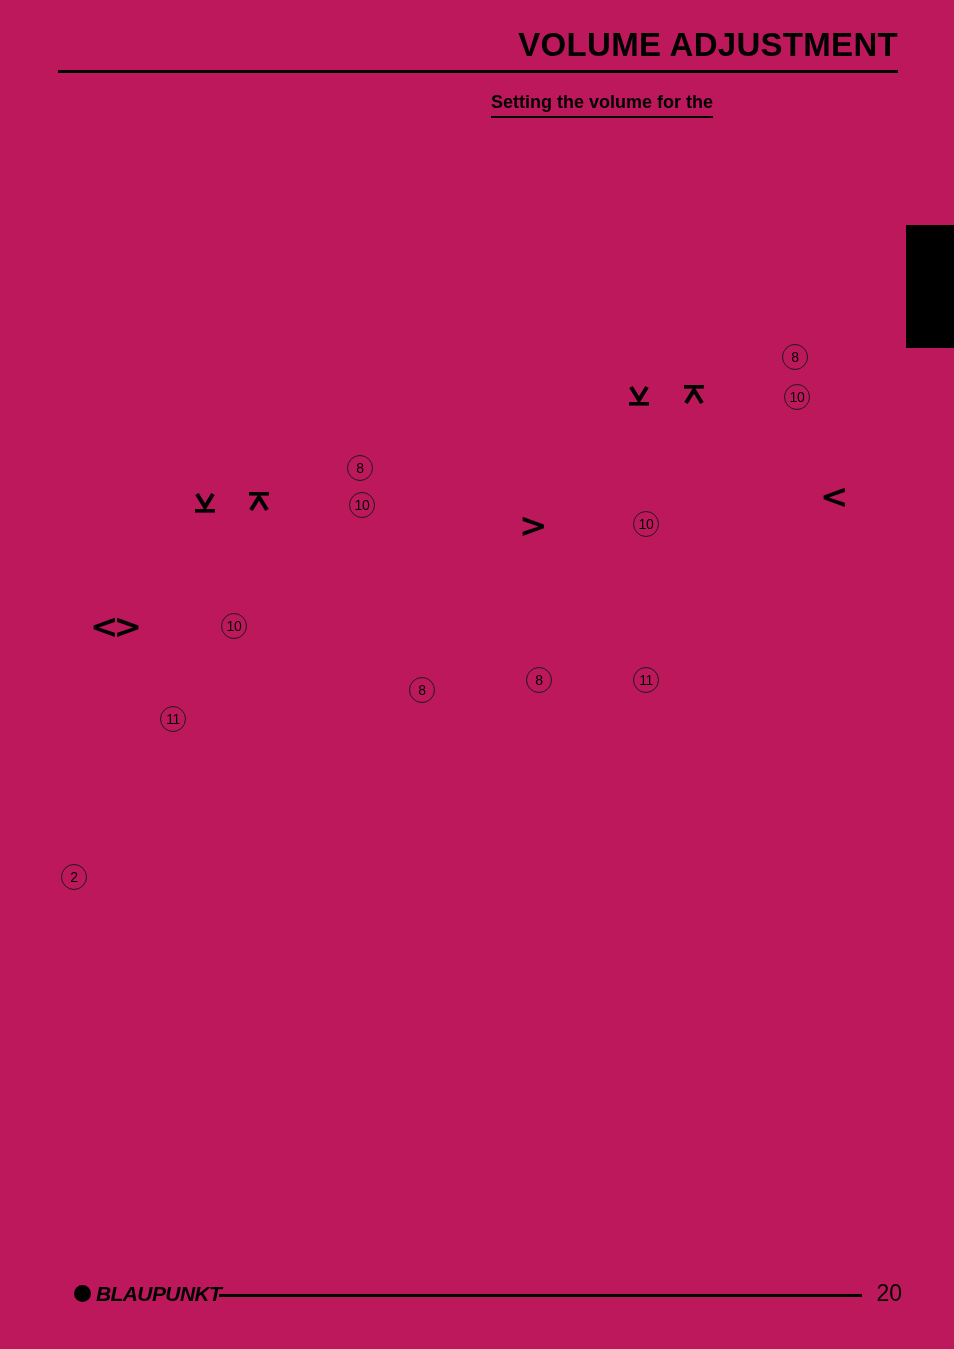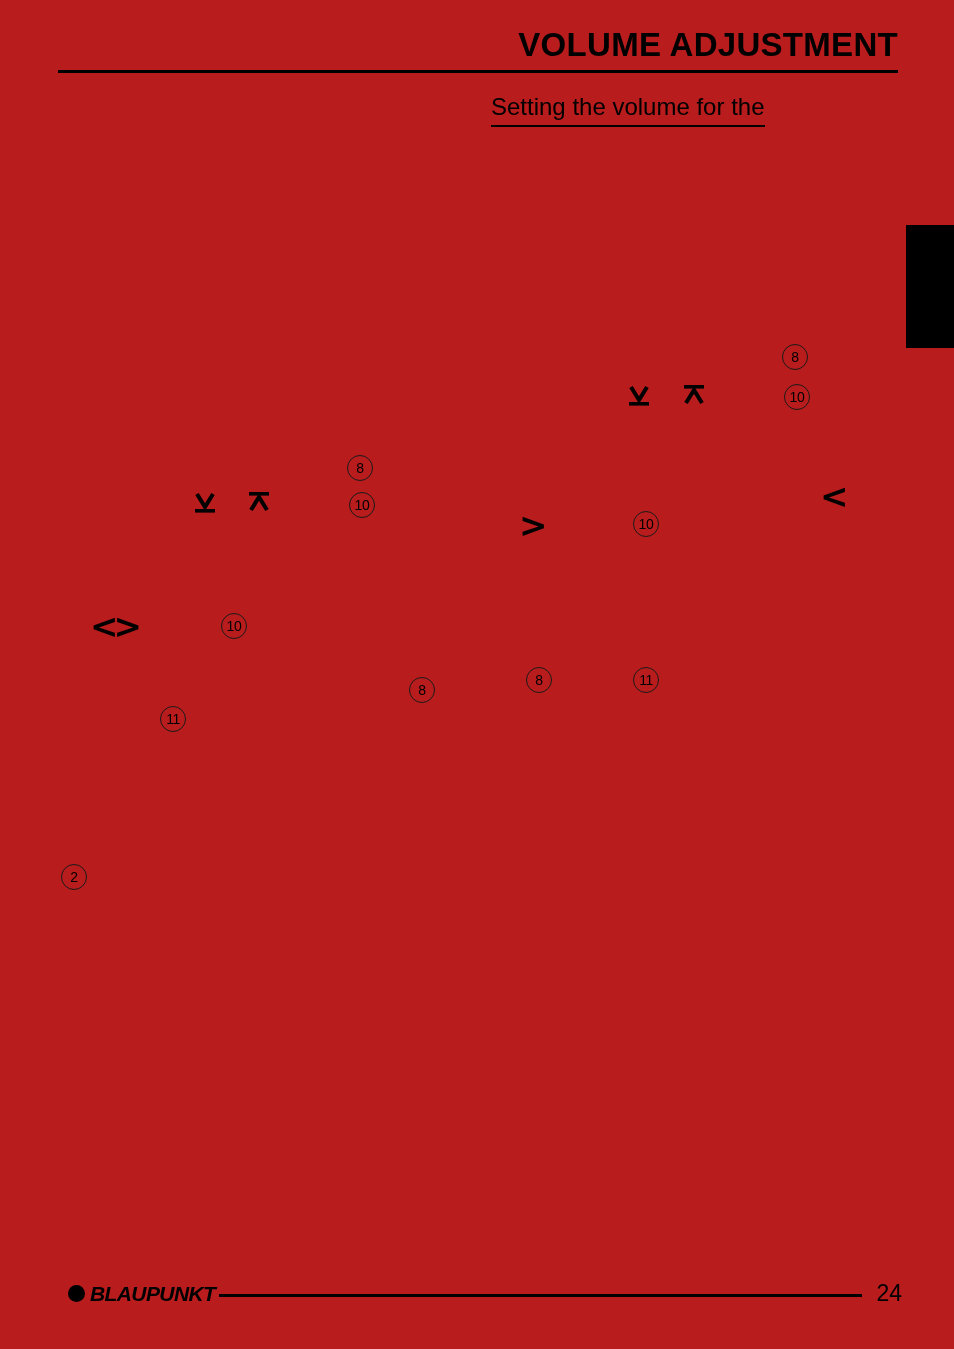--- a/index.html
+++ b/index.html
@@ -12,21 +12,21 @@
     font-family: "Liberation Sans", sans-serif;
     color: #000000;
     -webkit-font-smoothing: antialiased;
   }
 
   #page {
     position: relative;
     width: 954px;
     height: 1349px;
     overflow: hidden;
-    background: #b91c1c;
+    background: #be185d;
   }
 
   
   .page-title {
     position: absolute;
     left: 58px;
     top: 28px;
     width: 840px;
     text-align: right;
     font-size: 33px;
@@ -44,22 +44,22 @@
     height: 3px;
     background: #000000;
   }
 
   
   .subheading {
     position: absolute;
     left: 491px;
     top: 89px;
     width: 400px;
-    font-size: 24px;
-    font-weight: normal;
+    font-size: 18px;
+    font-weight: bold;
     line-height: 1.46;
   }
   .subheading .sub-line {
     display: block;
     width: fit-content;
     border-bottom: 2px solid #000000;
     padding-bottom: 1px;
     margin-bottom: 3px;
   }
 
@@ -114,21 +114,21 @@
     font-size: 14px;
     line-height: 1;
     letter-spacing: -0.4px;
     color: #000000;
     background: transparent;
   }
 
   
   .footer-logo {
     position: absolute;
-    left: 68px;
+    left: 74px;
     top: 1283px;
     display: flex;
     align-items: center;
     gap: 5px;
   }
   .footer-logo .logo-dot {
     width: 17px;
     height: 17px;
     border-radius: 50%;
     background: #000000;
@@ -222,15 +222,15 @@
   <div class="callout" style="left:160px; top:706px;">11</div>
   <div class="callout" style="left:61px; top:864px;">2</div>
 
   <div class="footer-logo">
     <span class="logo-dot"></span>
     <span class="logo-word">BLAUPUNKT</span>
   </div>
 
   <div class="footer-rule"></div>
 
-  <div class="page-number">24</div>
+  <div class="page-number">20</div>
 
 </div>
 
 </body></html>

